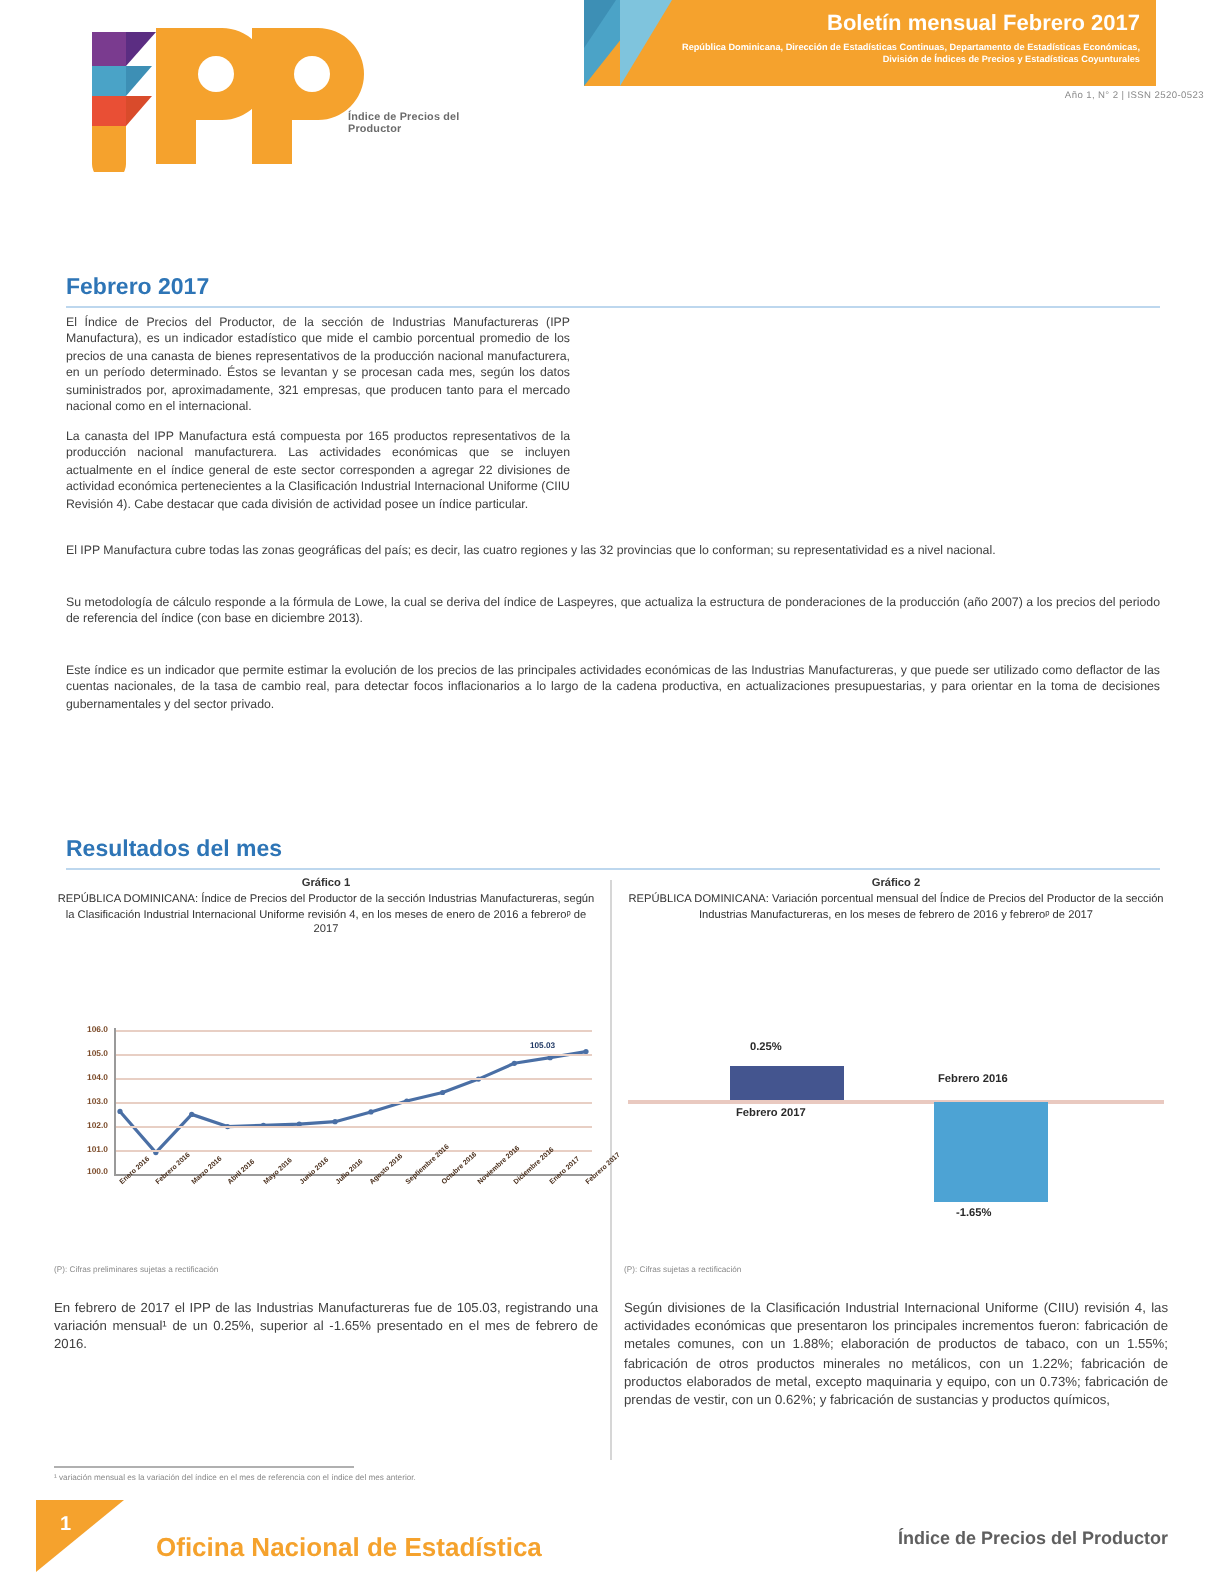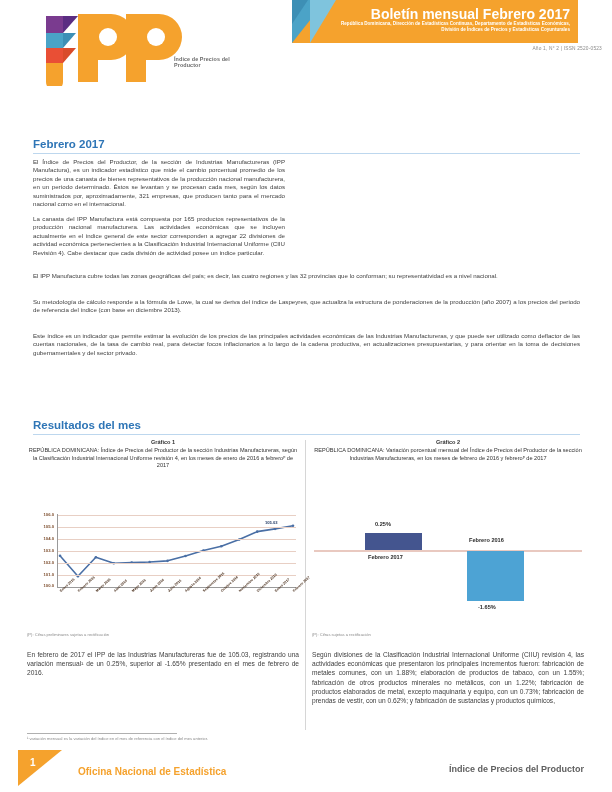--- a/index.html
+++ b/index.html
@@ -38,21 +38,21 @@
   .banner .wedge2{
     position:absolute;left:18px;top:0;width:0;height:0;
     border-left:26px solid #7fc4dd;border-bottom:43px solid transparent;
   }
   .banner .wedge3{
     position:absolute;left:0;top:0;width:0;height:0;
     border-left:16px solid #3d8fb5;border-bottom:24px solid transparent;
   }
   .banner-title{
     position:absolute;right:8px;top:6px;
-    color:#ffffff;font-size:14px;font-weight:bold;text-align:right;
+    color:#ffffff;font-size:11px;font-weight:bold;text-align:right;
   }
   .banner-sub{
     position:absolute;right:8px;top:21px;left:40px;
     color:#ffffff;font-size:4.6px;line-height:6.4px;
     text-align:right;font-weight:bold;
   }
   .issn{
     position:absolute;right:10px;top:46px;
     font-size:4.8px;color:#8a8a8a;letter-spacing:.2px;
   }
@@ -124,21 +124,21 @@
     position:absolute;left:18px;top:750px;width:0;height:0;
     border-left:44px solid #f5a22d;
     border-bottom:36px solid transparent;
   }
   .pagenum{
     position:absolute;left:30px;top:757px;
     color:#ffffff;font-size:10px;font-weight:bold;
   }
   .onefoot{
     position:absolute;left:78px;top:766px;
-    color:#f5a22d;font-size:10px;font-weight:bold;text-align:right;
+    color:#f5a22d;font-size:13px;font-weight:bold;text-align:right;
   }
   .rightfoot{
     position:absolute;right:28px;top:764px;
     color:#5f5f5f;font-size:9px;font-weight:bold;
   }
 </style>
 </head>
 <body>
 
 <div class="page">

